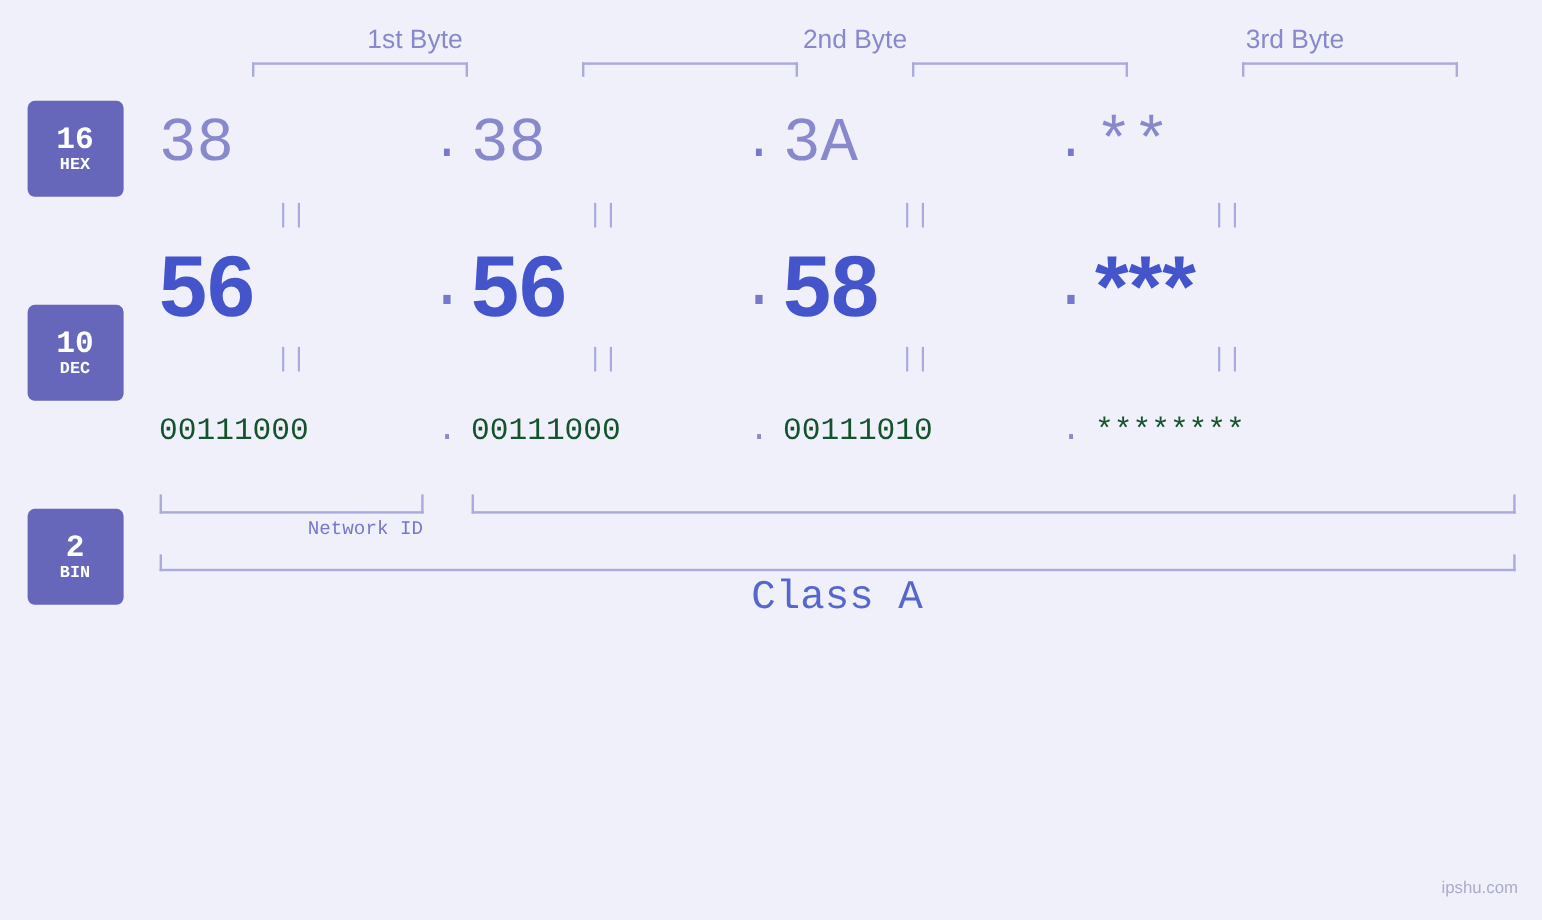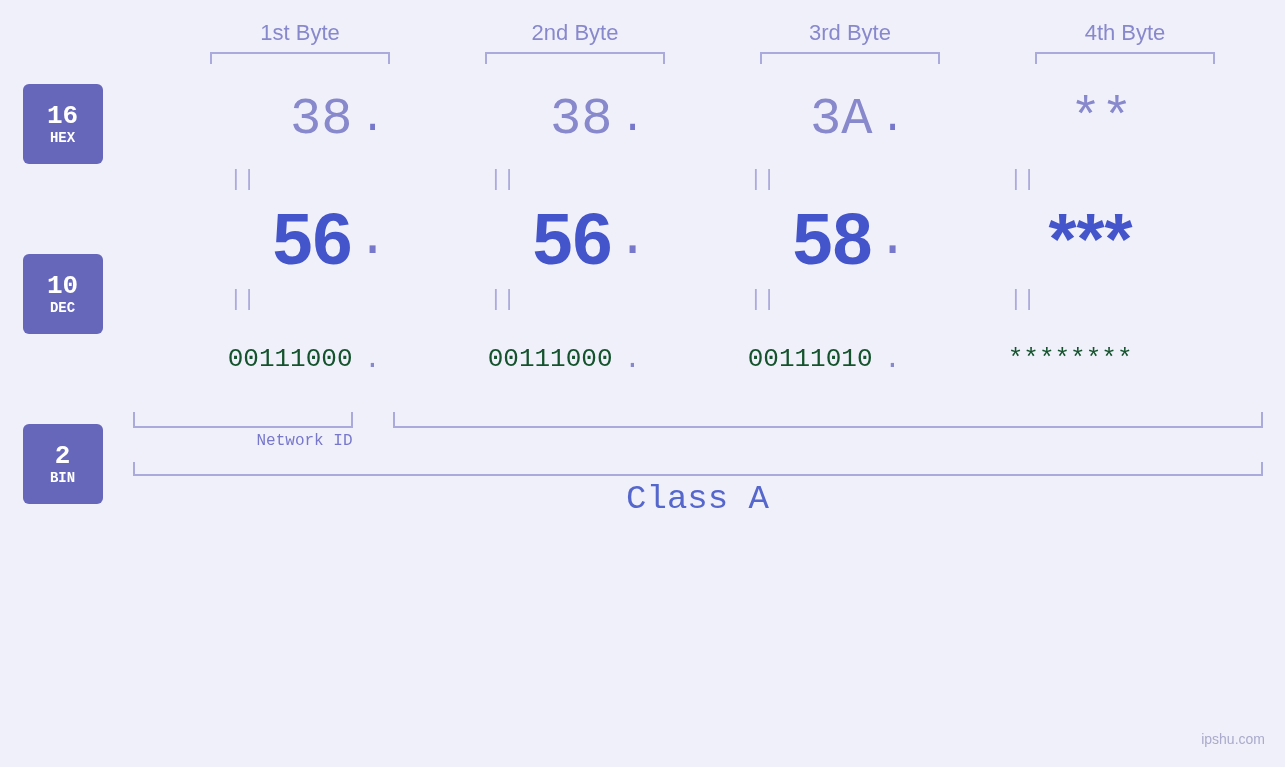--- a/index.html
+++ b/index.html
@@ -110,21 +110,21 @@
       flex-direction: row;
       align-items: center;
       height: 90px;
     }
 
     .cell {
       width: 220px;
       text-align: center;
       display: flex;
       align-items: center;
-      justify-content: flex-end;
+      justify-content: flex-start;
     }
 
     .dot {
       width: 40px;
       text-align: center;
       font-size: 42px;
       color: #7777cc;
       margin-bottom: 0px;
     }
 
@@ -192,21 +192,20 @@
   </style>
 </head>
 <body>
 
 <div class="main-container">
 
   <div class="byte-headers">
     <div class="byte-header">1st Byte</div>
     <div class="byte-header">2nd Byte</div>
     <div class="byte-header">3rd Byte</div>
-    <div class="byte-header">4th Byte</div>
   </div>
 
   <div class="bracket-row">
     <div class="bracket"></div>
     <div class="bracket"></div>
     <div class="bracket"></div>
     <div class="bracket"></div>
   </div>
 
   <div class="content-area">

